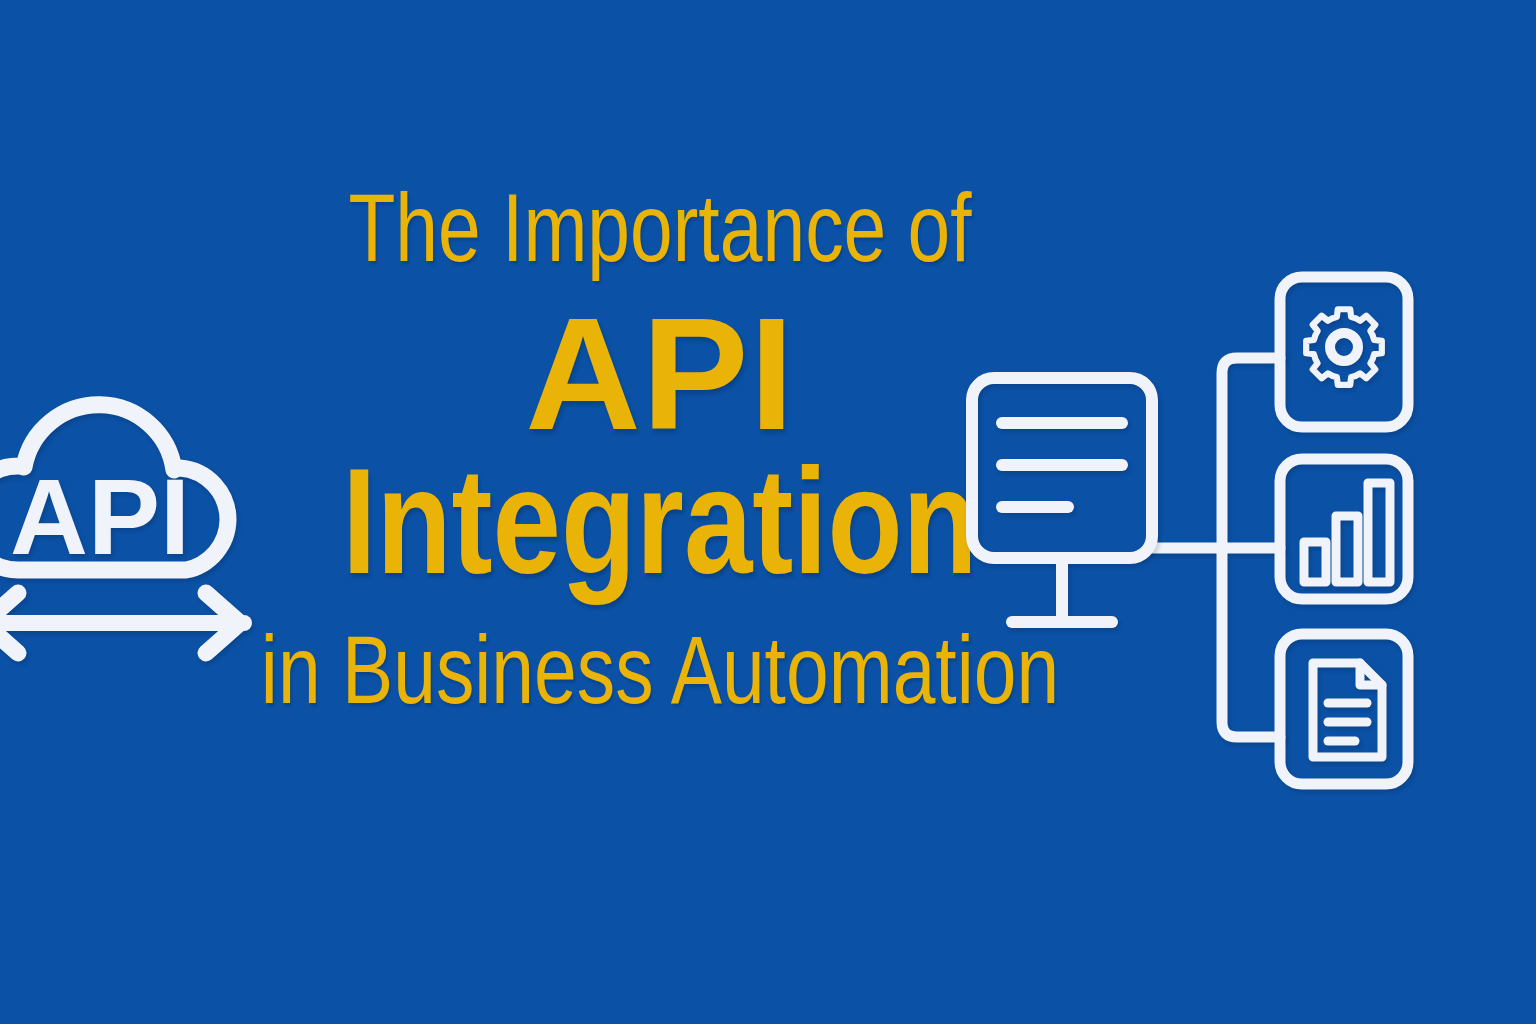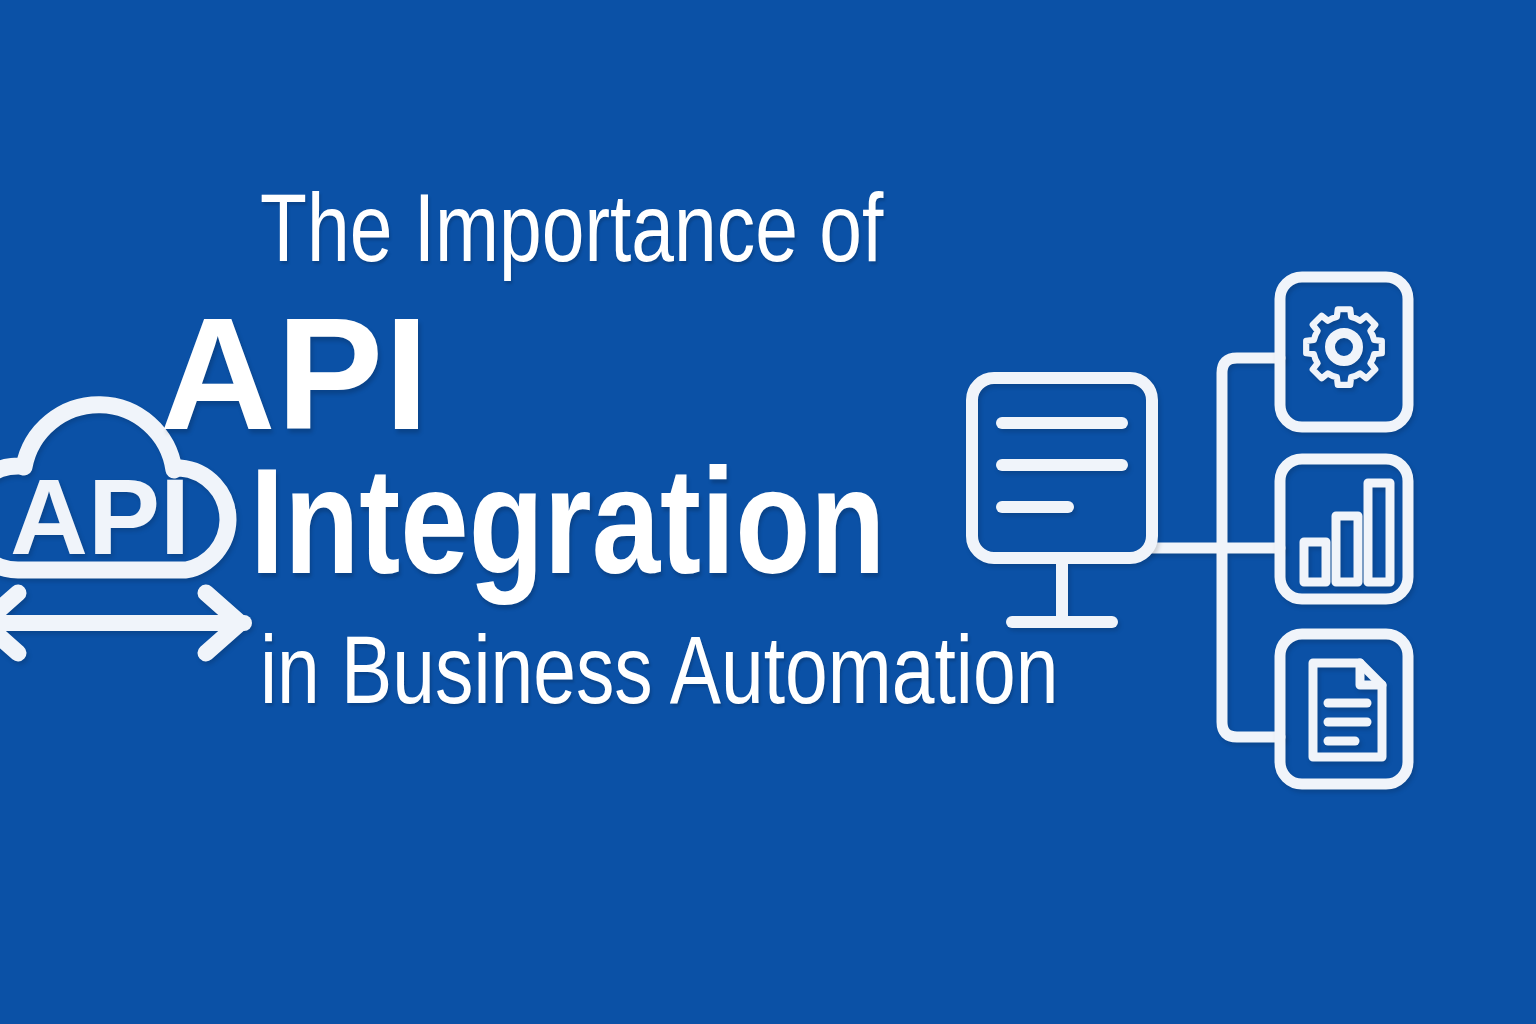--- a/index.html
+++ b/index.html
@@ -15,22 +15,22 @@
     overflow: hidden;
     font-family: "Liberation Sans", "DejaVu Sans", sans-serif;
   }
 
   
   .title-block {
     position: absolute;
     left: 160px;
     top: 180px;
     width: 1000px;
-    text-align: left;
-    color: #ffffff;
+    text-align: center;
+    color: #eab308;
     line-height: 1;
     user-select: none;
   }
   .line-pre {
     font-size: 96px;
     font-weight: 400;
     letter-spacing: 0px;
     transform: scaleX(0.80);
     transform-origin: center center;
     white-space: nowrap;

